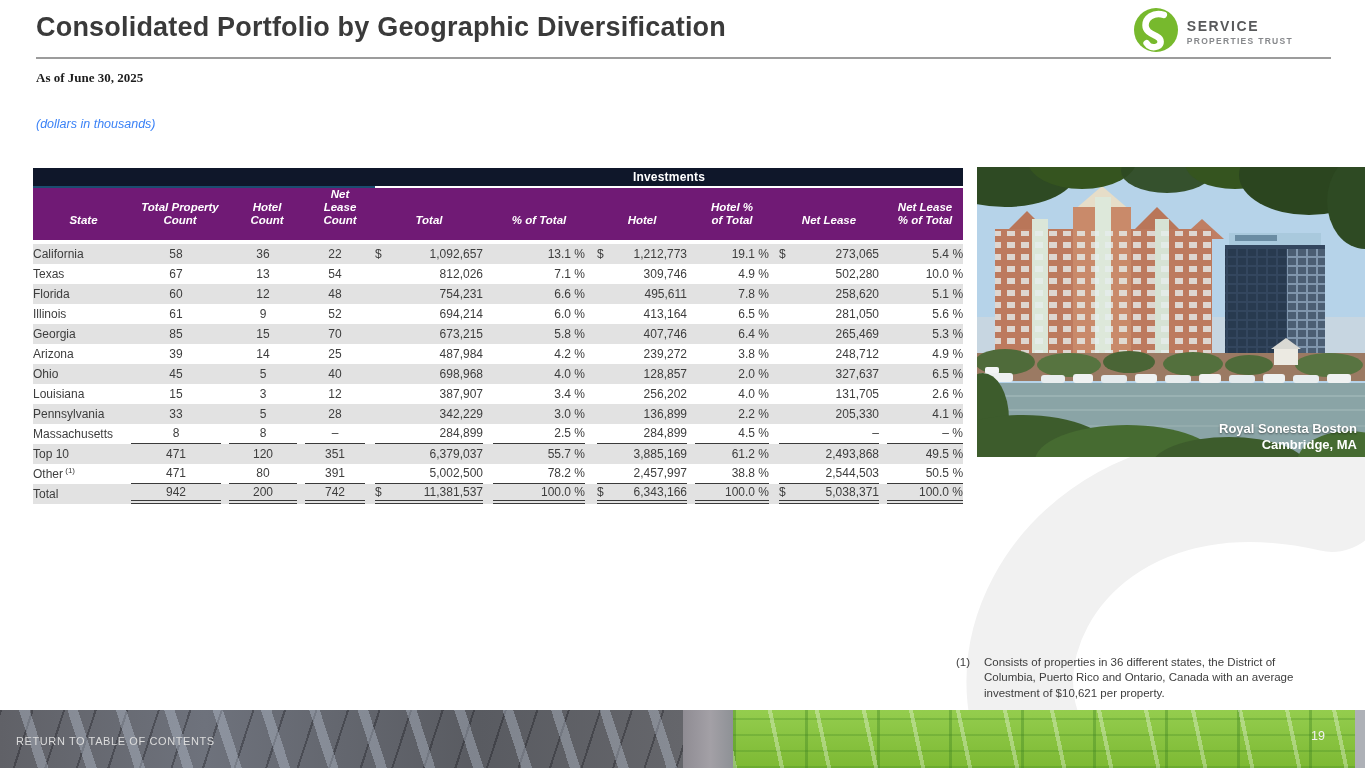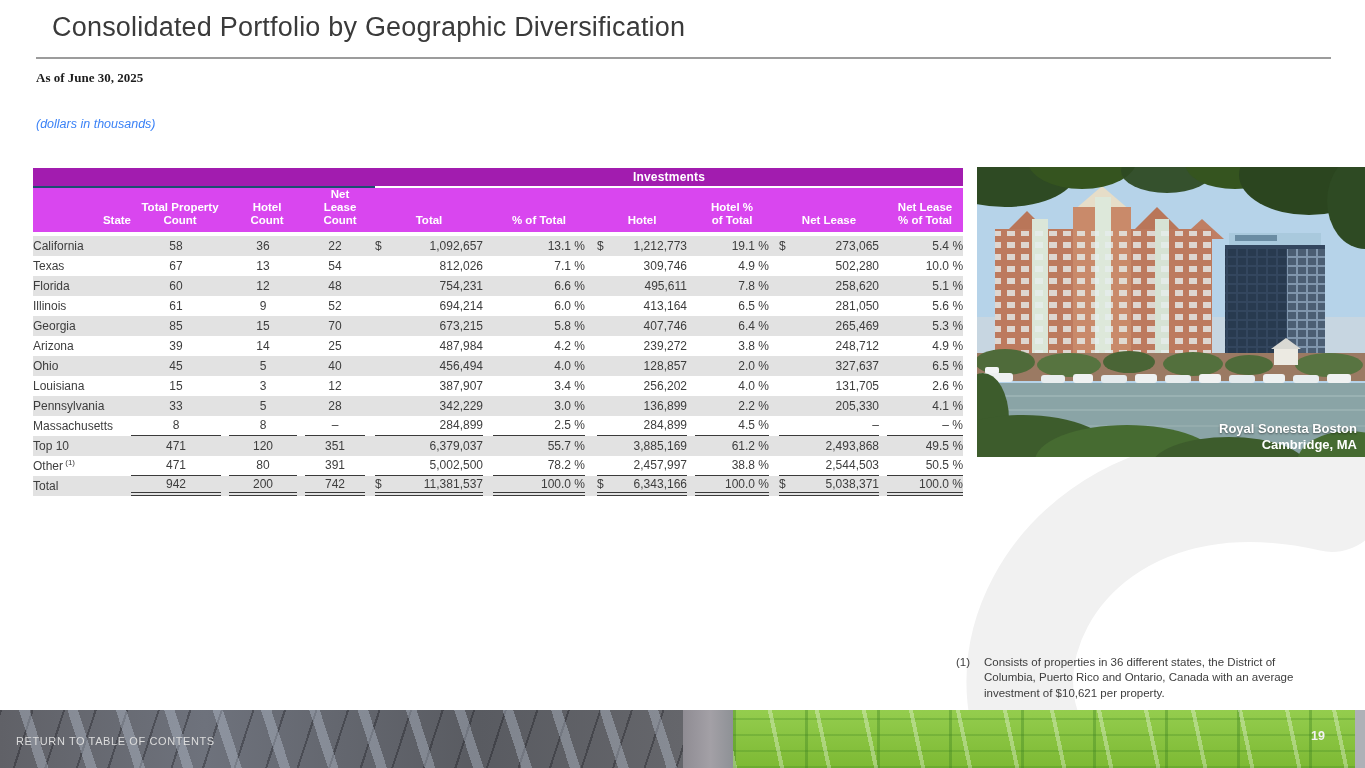--- a/index.html
+++ b/index.html
@@ -3,39 +3,39 @@
 <meta charset="utf-8">
 <style>
   * { margin:0; padding:0; box-sizing:border-box; }
   html,body { background:#888; }
   #page {
     position:relative; width:1365px; height:768px; margin:0 auto;
     background:#ffffff; overflow:hidden;
     font-family:"Liberation Sans", sans-serif; color:#3d3d3d;
   }
   
-  .title { position:absolute; left:36px; top:12px; font-size:27px; font-weight:400; color:#3a3a3a; letter-spacing:0.2px;margin-left:16px; }
+  .title { position:absolute; left:36px; top:12px; font-size:27px; font-weight:700; color:#3a3a3a; letter-spacing:0.2px; }
   .title-rule { position:absolute; left:36px; top:57px; width:1295px; height:2px; background:#9c9c9c; }
   .as-of { position:absolute; left:36px; top:70px; font-size:13px; font-weight:bold; color:#1d1d1d;font-family:Liberation Serif, serif; }
   .units { position:absolute; left:36px; top:89px; font-size:12.5px; font-style:italic; color:#3b82f6;margin-top:28px; }
   .logo { position:absolute; top:8px; right:72px; display:flex; align-items:center; }
   .logo-text { margin-left:9px; }
   .logo-line1 { font-size:14px; font-weight:bold; color:#58595b; letter-spacing:1.6px; }
   .logo-line2 { font-size:8.5px; font-weight:bold; color:#86888b; letter-spacing:1.3px; margin-top:2px; }
   
   .watermark { position:absolute; right:-150px; top:430px; z-index:0; }
   
   .table-wrap { position:absolute; left:33px; top:168px; z-index:1; }
   #ptable { border-collapse:separate; border-spacing:0; table-layout:fixed; width:930px; font-size:12px; color:#3d3d3d; }
   #ptable thead th { font-weight:bold; color:#fff; }
-  .band-dark th { background:#a21caf; height:20px; }
+  .band-dark th { background:#0f172a; height:20px; }
   .band-dark th.inv { border-bottom:2.5px solid #ffffff; font-size:12px; text-align:center; letter-spacing:0.2px; }
   .band-dark th.noinv { border-bottom:2.5px solid #1b4d70; }
-  .band-light th { background:#d946ef; height:46px; vertical-align:bottom; padding:0 0 4px 0; font-size:11.5px; line-height:1.15; border-bottom:4px solid #ffffff; text-align:center; white-space:pre-line; }
-  .band-light th.state-h { text-align:right; padding-left:3px; }
+  .band-light th { background:#701a75; height:46px; vertical-align:bottom; padding:0 0 12px 0; font-size:11.5px; line-height:1.15; border-bottom:4px solid #ffffff; text-align:center; white-space:pre-line;font-style:italic; }
+  .band-light th.state-h { text-align:center; padding-left:3px; }
   #ptable td { height:20px; padding:0; white-space:nowrap; }
   td.state { text-align:left; padding-left:3px; }
   td.cnt { text-align:center; }
   td.dol { text-align:left; padding-left:2px; }
   td.val, td.pct { text-align:right; }
   tr.shaded td { background:#e2e2e2; }
   tr.rule-single td.num { border-bottom:1.5px solid #3a3a3a; }
   tr.rule-double td.num { border-bottom:4px double #3a3a3a; }
   sup { font-size:8px; }
   
@@ -58,38 +58,50 @@
   .footer-right {
     flex:1; height:100%; position:relative;
     background:
       repeating-linear-gradient(78deg, rgba(255,255,255,0.32) 0 4px, rgba(255,255,255,0) 4px 46px),
       repeating-linear-gradient(90deg, rgba(55,125,30,0.35) 0 3px, rgba(0,0,0,0) 3px 72px),
       repeating-linear-gradient(0deg, rgba(65,135,35,0.28) 0 2px, rgba(0,0,0,0) 2px 16px),
       linear-gradient(180deg, #94cd4e, #7db933);
   }
   .footer-sliver { position:absolute; right:0; top:0; width:10px; height:100%; background:#aeb1b7; }
   .return-link { position:absolute; left:16px; top:735px; z-index:3; font-size:11px; letter-spacing:0.6px; color:#dcdcdc; cursor:pointer; }
-  .page-number { position:absolute; right:40px; top:729px; z-index:3; font-size:12.5px; color:#f2f2f2;font-weight:bold; }
+  .page-number { position:absolute; right:40px; top:729px; z-index:3; font-size:12.5px; color:#f2f2f2; }
 </style>
 </head>
 <body>
 
 <div id="page">
 
   <div class="watermark">
     <svg width="640" height="640" viewBox="0 0 42 42">
       <path d="M30,4.5 C17,1.5 9.5,9.5 9.5,16.5 c0,7 6.5,9.5 12.5,12.5 c5,2.5 5,8.5 0.5,10.5 c-4.5,2 -10,0.5 -12,-3.5" fill="none" stroke="#f1f1f1" stroke-width="7" stroke-linecap="round"></path>
     </svg>
   </div>
 
   <div class="title">Consolidated Portfolio by Geographic Diversification</div>
   <div class="title-rule"></div>
   <div class="as-of">As of June 30, 2025</div>
   <div class="units">(dollars in thousands)</div>
 
+  <div class="logo">
+    <span>
+      <svg width="44" height="44" viewBox="0 0 42 42">
+        <circle cx="21" cy="21" r="21" fill="#77b92d"></circle>
+        <path d="M28.5,6.5 C18,3.5 11,10 11,16.5 c0,6 5.5,8 11,10.8 c4.5,2.2 4.5,7.5 0.5,9.3 c-4,1.8 -8.5,0.5 -10.5,-3" fill="none" stroke="#ffffff" stroke-width="6.2" stroke-linecap="round"></path>
+      </svg>
+    </span>
+    <span class="logo-text">
+      <div class="logo-line1">SERVICE</div>
+      <div class="logo-line2">PROPERTIES TRUST</div>
+    </span>
+  </div>
 
   <div class="table-wrap">
     <table id="ptable">
       <colgroup>
         <col style="width:92px">
           <col style="width:6px">
           <col style="width:90px">
           <col style="width:8px">
         <col style="width:68px">
           <col style="width:8px">
@@ -287,21 +299,21 @@
           <tr class="shaded">
             <td class="state">Ohio</td>
             <td class="sp"></td>
             <td class="cnt num">45</td>
             <td class="sp"></td>
             <td class="cnt num">5</td>
             <td class="sp"></td>
             <td class="cnt num">40</td>
             <td class="sp"></td>
             <td class="dol num"></td>
-            <td class="val num">456,494</td>
+            <td class="val num">698,968</td>
             <td class="sp"></td>
             <td class="pct num">4.0 %</td>
             <td class="sp"></td>
             <td class="dol num"></td>
             <td class="val num">128,857</td>
             <td class="sp"></td>
             <td class="pct num">2.0 %</td>
             <td class="sp"></td>
             <td class="dol num"></td>
             <td class="val num">327,637</td>

